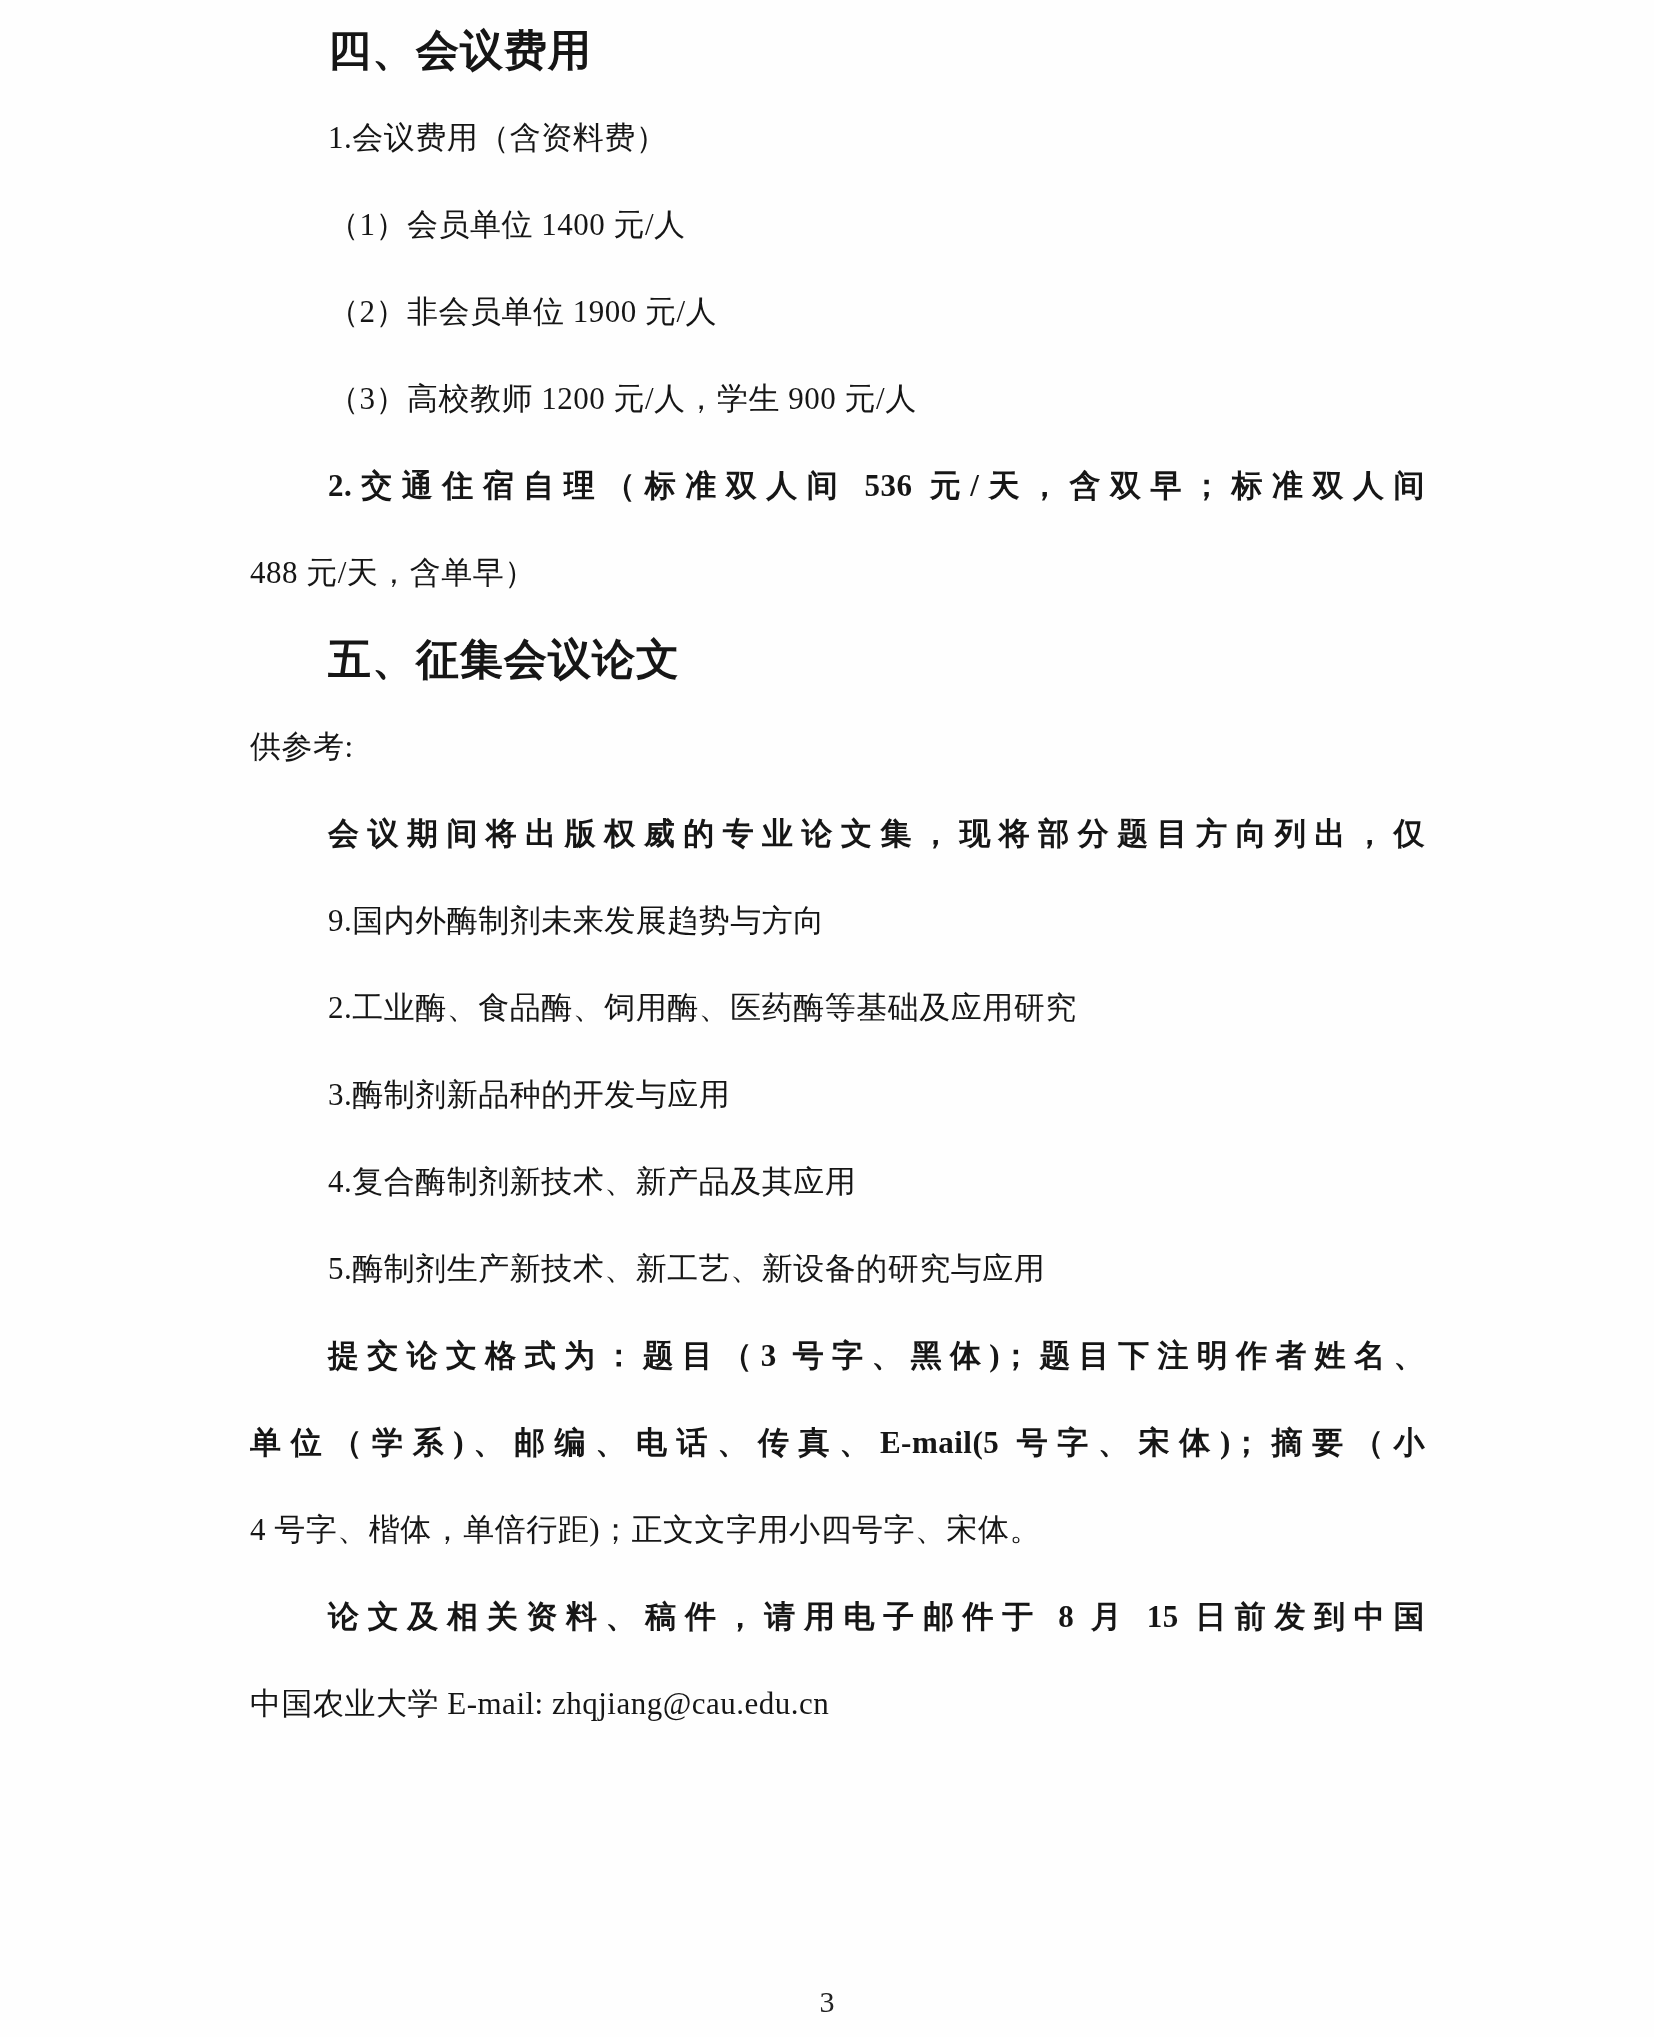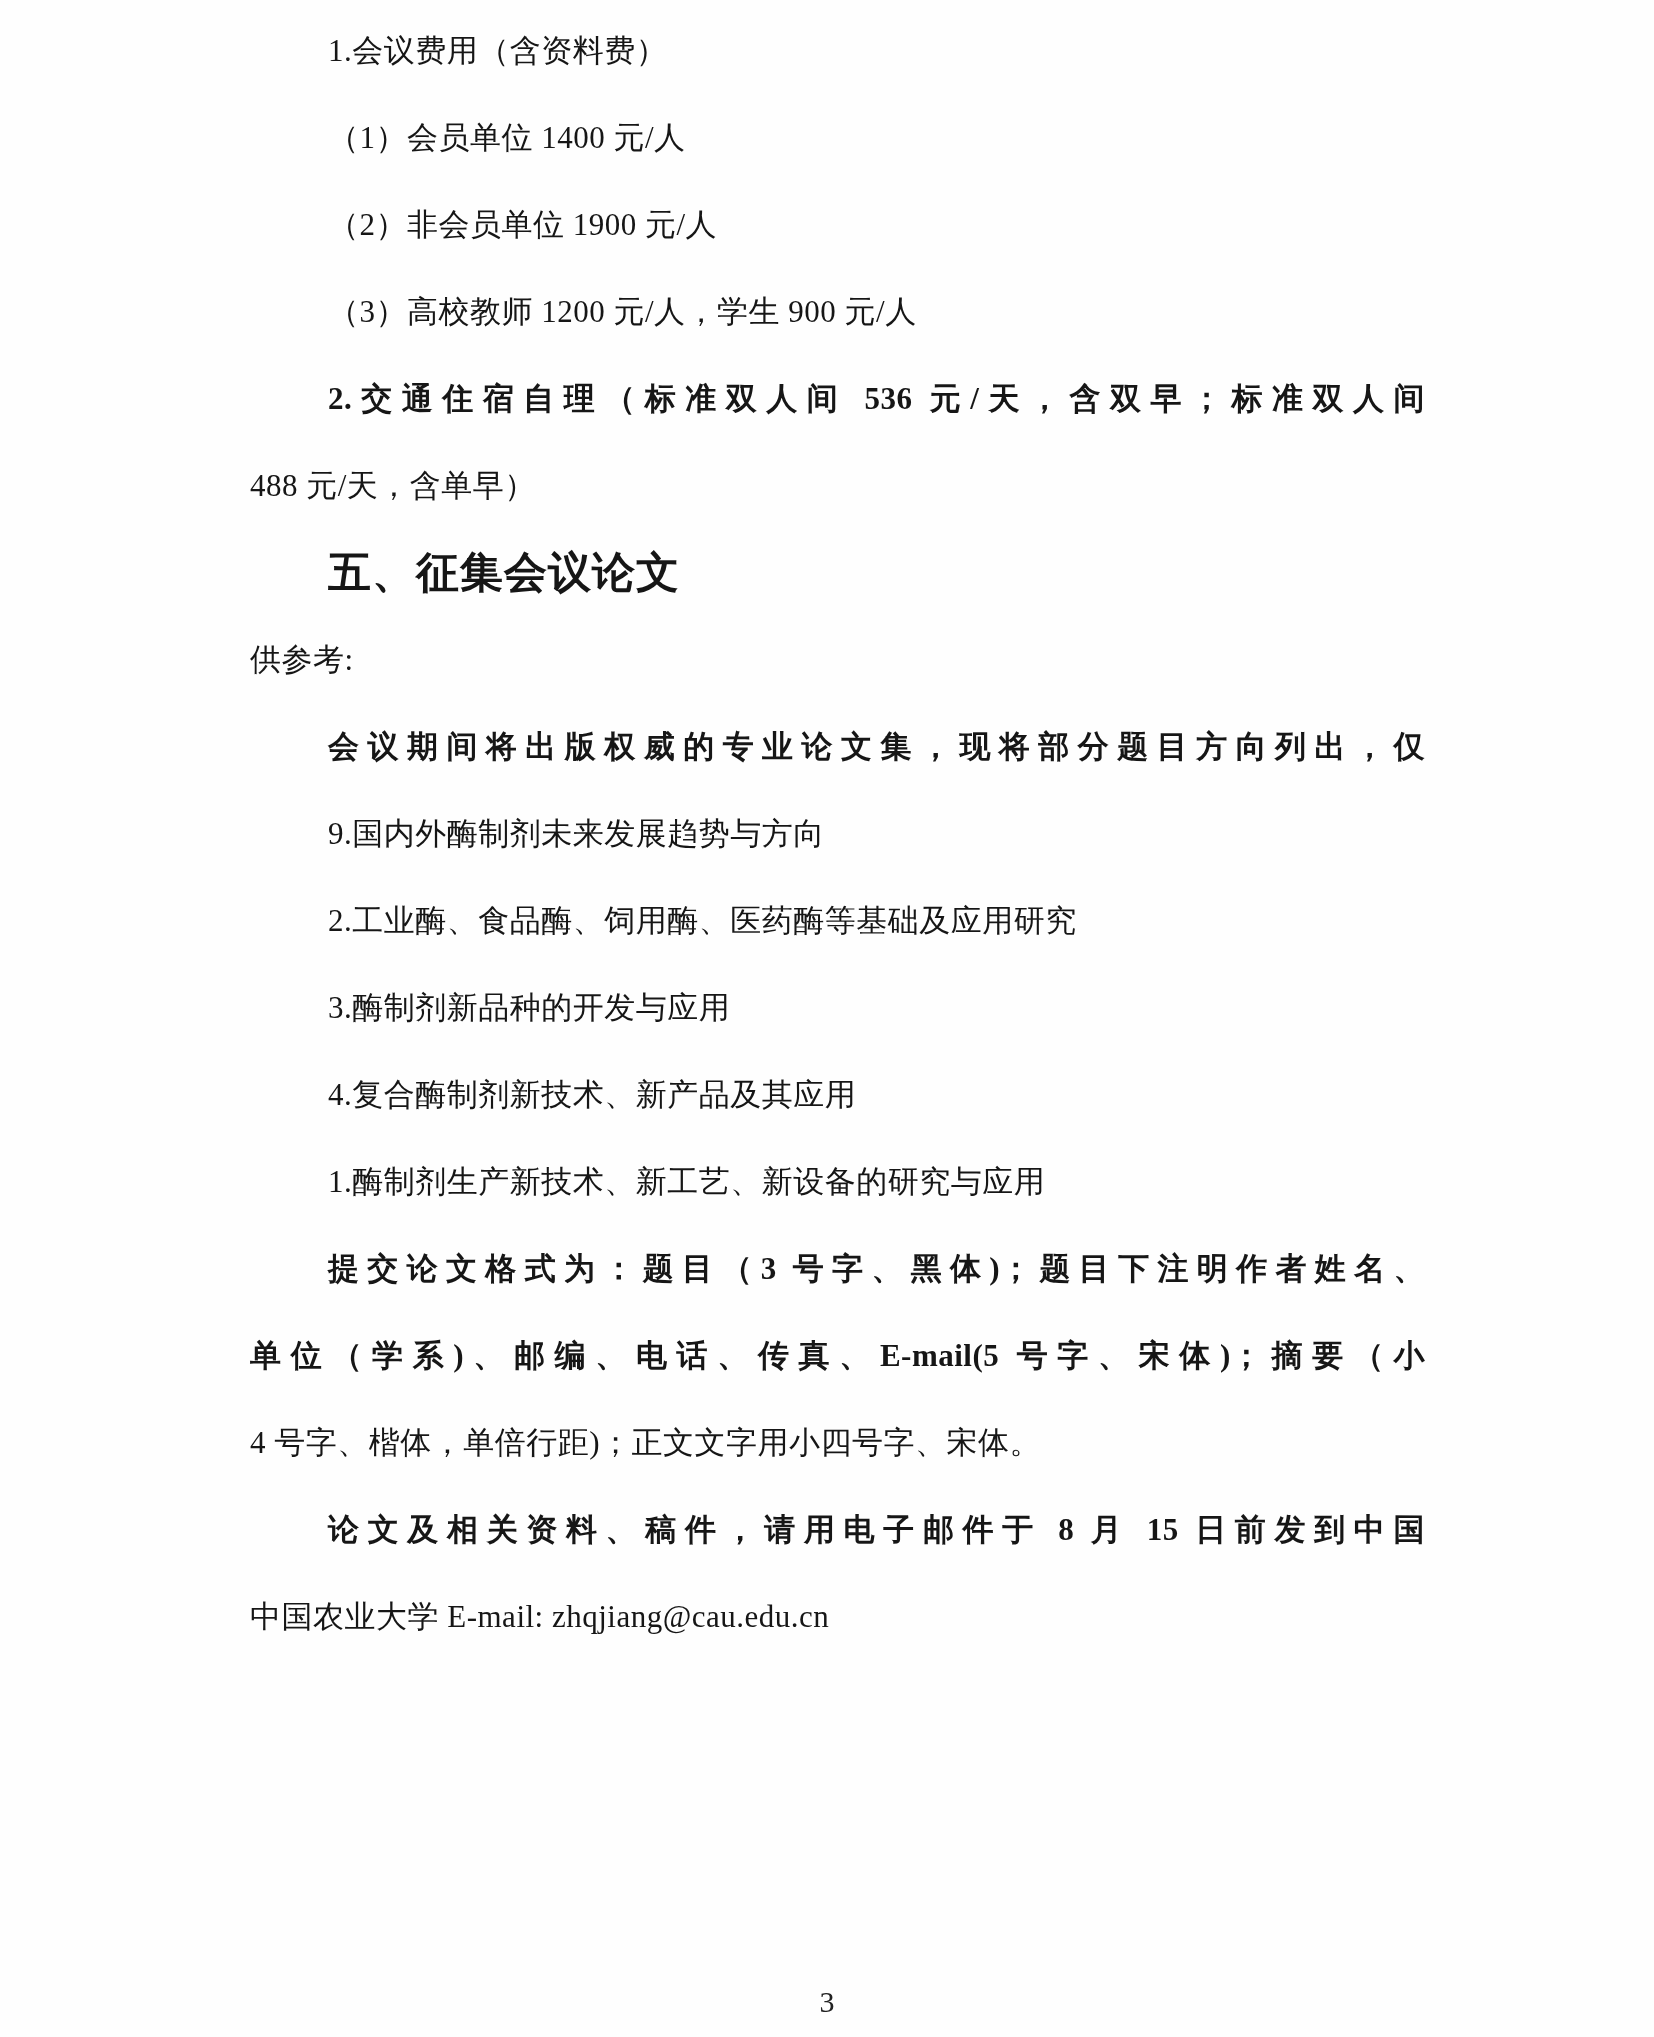--- a/index.html
+++ b/index.html
@@ -52,34 +52,35 @@
     text-align: center;
     font-size: 30px;
     color: #222222;
   }
 </style>
 </head>
 <body>
 
 <div class="page">
   <div class="content">
+    <div class="line heading indent">四、会议费用</div>
     <div class="line indent">1.会议费用（含资料费）</div>
     <div class="line indent">（1）会员单位 1400 元/人</div>
     <div class="line indent">（2）非会员单位 1900 元/人</div>
     <div class="line indent">（3）高校教师 1200 元/人，学生 900 元/人</div>
     <div class="line indent fill">2.交通住宿自理（标准双人间 536 元/天，含双早；标准双人间</div>
     <div class="line">488 元/天，含单早）</div>
     <div class="line heading indent">五、征集会议论文</div>
     <div class="line">供参考:</div>
     <div class="line indent fill">会议期间将出版权威的专业论文集，现将部分题目方向列出，仅</div>
     <div class="line indent">9.国内外酶制剂未来发展趋势与方向</div>
     <div class="line indent">2.工业酶、食品酶、饲用酶、医药酶等基础及应用研究</div>
     <div class="line indent">3.酶制剂新品种的开发与应用</div>
     <div class="line indent">4.复合酶制剂新技术、新产品及其应用</div>
-    <div class="line indent">1.酶制剂生产新技术、新工艺、新设备的研究与应用</div>
+    <div class="line indent">5.酶制剂生产新技术、新工艺、新设备的研究与应用</div>
     <div class="line indent fill">提交论文格式为：题目（3 号字、黑体)；题目下注明作者姓名、</div>
     <div class="line fill">单位（学系)、邮编、电话、传真、E-mail(5 号字、宋体)；摘要（小</div>
     <div class="line">4 号字、楷体，单倍行距)；正文文字用小四号字、宋体。</div>
     <div class="line indent fill">论文及相关资料、稿件，请用电子邮件于 8 月 15 日前发到中国</div>
     <div class="line">中国农业大学 E-mail: zhqjiang@cau.edu.cn</div>
   </div>
   <div class="pagenum">3</div>
 </div>
 
 </body></html>

